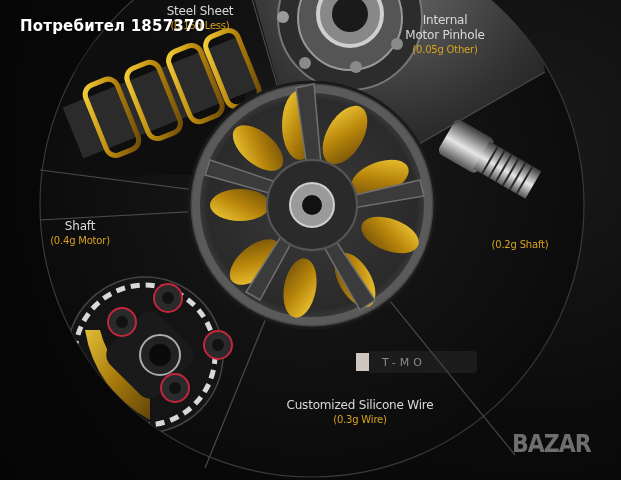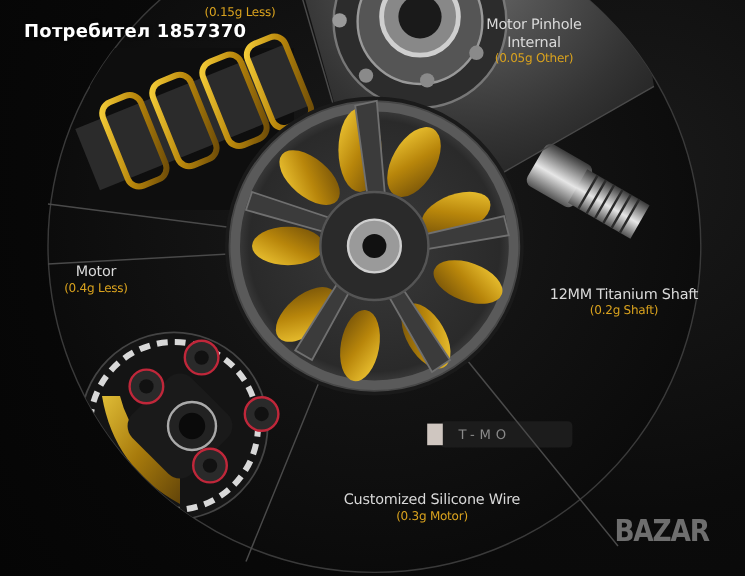--- a/index.html
+++ b/index.html
@@ -148,39 +148,39 @@
         <polygon points="312,205 205,175 210,160 318,196"></polygon>
       </g>
       <circle cx="312" cy="205" r="45" fill="#2a2a2a" stroke="#555" stroke-width="2"></circle>
       <circle cx="312" cy="205" r="45" fill="none" stroke="#555" stroke-width="1" stroke-dasharray="3 3"></circle>
       <circle cx="312" cy="205" r="22" fill="#9a9a9a" stroke="#cfcfcf" stroke-width="2"></circle>
       <circle cx="312" cy="205" r="10" fill="#111"></circle>
     </g>
   </svg>
 
   <div class="label" style="left:150px; top:4px; width:100px;">
+    <div>Steel Sheet</div>
     <div class="sub">(0.15g Less)</div>
   </div>
 
   <div class="label" style="left:395px; top:13px; width:100px;">
+    <div>Internal</div>
     <div>Motor Pinhole</div>
-    <div>Internal</div>
     <div class="sub">(0.05g Other)</div>
   </div>
 
   <div class="label" style="left:445px; top:238px; width:150px;">
-    <div>12MM Titanium Shaft</div>
     <div class="sub">(0.2g Shaft)</div>
   </div>
 
-  <div class="label" style="left:280px; top:409px; width:160px;">
+  <div class="label" style="left:280px; top:398px; width:160px;">
     <div>Customized Silicone Wire</div>
-    <div class="sub">(0.3g Motor)</div>
+    <div class="sub">(0.3g Wire)</div>
   </div>
 
   <div class="label" style="left:40px; top:219px; width:80px;">
-    <div>Motor</div>
-    <div class="sub">(0.4g Less)</div>
+    <div>Shaft</div>
+    <div class="sub">(0.4g Motor)</div>
   </div>
 
   <div class="watermark">Потребител 1857370</div>
   <div class="logo">BAZAR</div>
 </div>
 
 </body></html>

